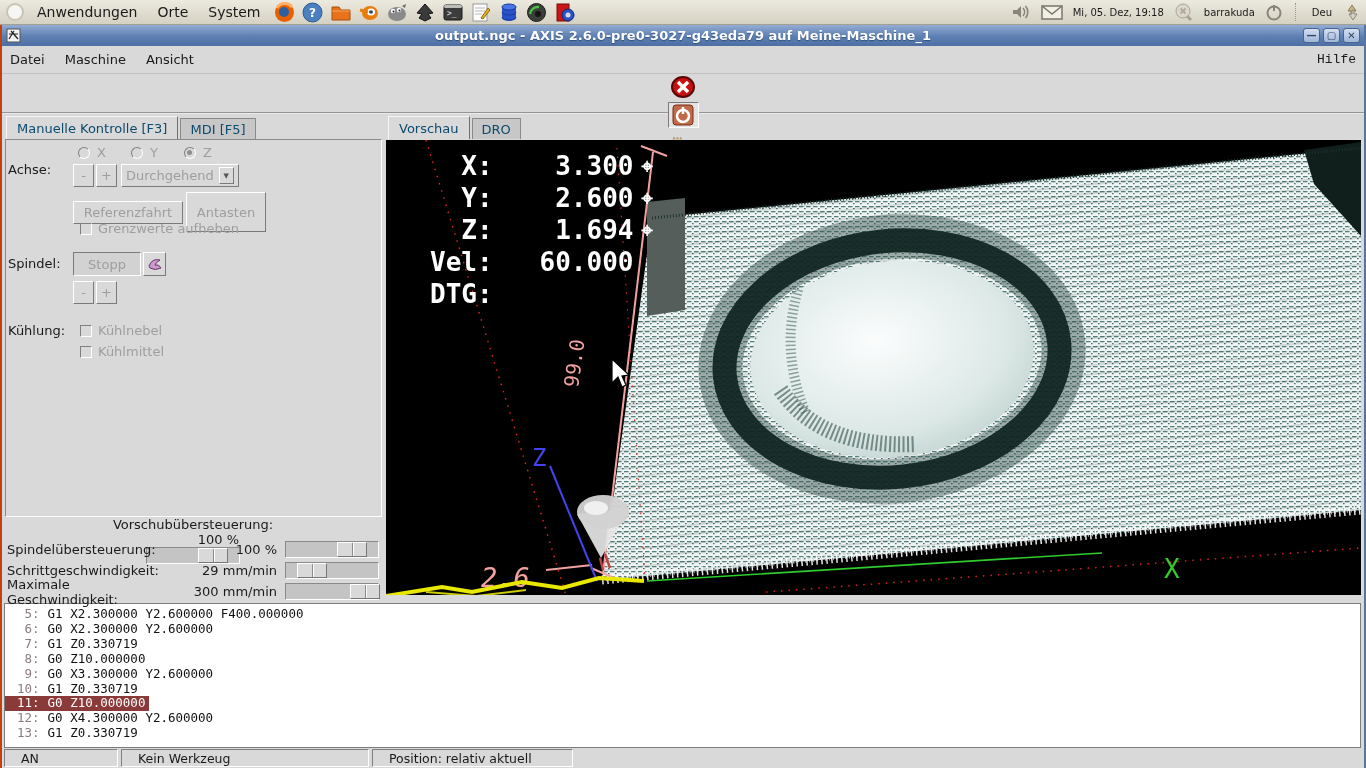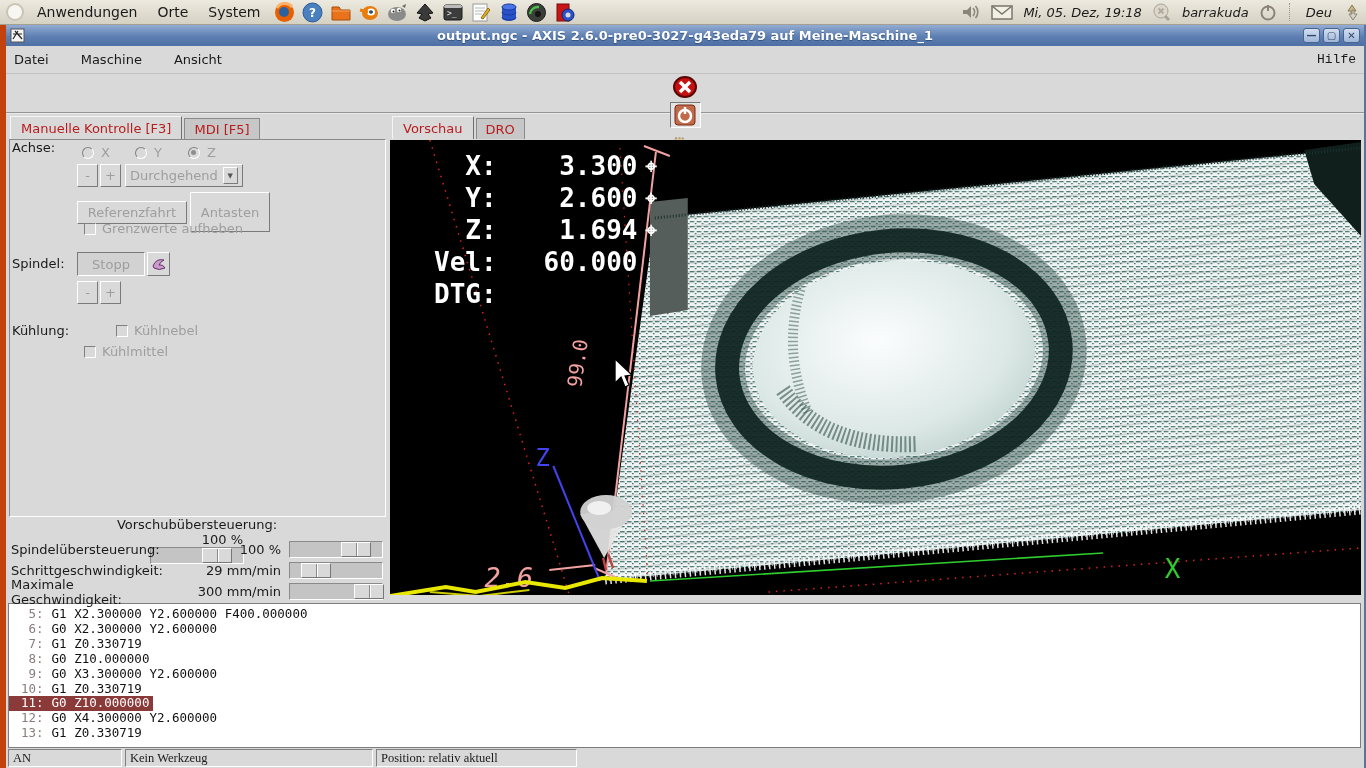--- a/index.html
+++ b/index.html
@@ -4,53 +4,53 @@
 <style>
   html,body{margin:0;padding:0;}
   body{width:1366px;height:768px;overflow:hidden;background:#d9d9d9;
        font-family:"DejaVu Sans",sans-serif;font-size:13px;color:#1a1a1a;}
   
   #top-panel{height:25px;background:linear-gradient(#ece9df,#d5d1c3);border-bottom:1px solid #a39f93;
              display:flex;align-items:center;padding:0 6px;box-sizing:border-box;gap:2px;}
   .pmenu{padding:2px 9px;font-size:14px;text-align:right;}
   .plogo{width:18px;height:18px;border-radius:50%;background:#f7f6f2;border:2px solid #c9c4b4;box-sizing:border-box;margin-right:2px;}
   .launcher{width:22px;height:22px;margin:0 2px;display:flex;align-items:center;justify-content:center;}
-  #tray{margin-left:auto;display:flex;align-items:center;gap:10px;font-size:13px;font-style:italic;}
+  #tray{margin-left:auto;display:flex;align-items:center;gap:10px;font-size:10px;}
   .tray-ico{display:flex;align-items:center;}
   .tray-sep{width:4px;height:18px;border-left:1px dotted #9a968a;margin:0 2px;}
   
-  #window{border-left:6px solid #c2410c;border-right:2px solid #56749f;box-sizing:border-box;}
+  #window{border-left:2px solid #c2410c;border-right:2px solid #56749f;box-sizing:border-box;}
   #titlebar{height:21px;background:linear-gradient(#93acd2,#5d7fb2 55%,#4d6fa3);display:flex;align-items:center;
             padding:0 4px;position:relative;}
   #title-text{position:absolute;left:0;right:0;text-align:center;color:#fff;font-weight:bold;font-size:13px;
               text-shadow:0 1px 1px #33507c;white-space:nowrap;}
   #win-buttons{margin-left:auto;display:flex;gap:3px;z-index:2;}
   .winbtn{width:17px;height:15px;border-radius:3px;background:linear-gradient(#d4dff0,#9fb6d8);
           border:1px solid #49658f;color:#2e4668;font-size:10px;line-height:13px;text-align:center;
           font-weight:bold;box-sizing:border-box;}
-  #menubar{height:27px;background:#d9d9d9;display:flex;align-items:center;padding:0 8px;gap:32px;
+  #menubar{height:27px;background:#d9d9d9;display:flex;align-items:center;padding:0 8px;gap:20px;
            border-bottom:1px solid #c2c2c2;}
   #menubar .mitem{font-size:13px;}
   #menu-help{margin-left:auto;font-family:Liberation Mono, monospace;}
   
   #toolbar{height:38px;background:#d9d9d9;display:flex;align-items:center;padding:0 4px;gap:2px;
            border-bottom:2px groove #e9e9e9;flex-direction:column;}
   .tbtn{width:31px;height:31px;display:flex;align-items:center;justify-content:center;box-sizing:border-box;}
   .tbtn.raised{border:1px solid;border-color:#ffffff #7a7a7a #7a7a7a #ffffff;}
   .tbtn.pressed{border:1px solid;border-color:#7a7a7a #ffffff #ffffff #7a7a7a;background:#e4e4e4;}
   .tsep{width:0;height:28px;border-left:1px solid #a2a2a2;border-right:1px solid #f4f4f4;margin:0 4px;}
   .viewletter{font-family:"DejaVu Serif",serif;font-weight:bold;font-size:16px;border-bottom:2px solid #111;
               padding:0 2px;line-height:17px;}
   
   #main{display:flex;height:489px;background:#d9d9d9;}
   #left-panel{width:382px;position:relative;flex:none;}
   #right-panel{flex:1;position:relative;}
   .tabrow{display:flex;align-items:flex-end;height:25px;padding-left:4px;}
   .tab{border:1px solid #8a8a8a;border-bottom:none;background:#c7c7c7;padding:3px 9px 2px;font-size:13px;
-       margin-right:2px;color:#b91c1c;}
+       margin-right:2px;color:#0c4a6e;}
   .tab.active{background:#d9d9d9;border-color:#f5f5f5 #6f6f6f #d9d9d9 #f5f5f5;padding:4px 10px 3px;position:relative;z-index:2;}
   
   #manual-frame{position:absolute;left:3px;right:2px;top:25px;height:376px;
                 border:1px solid;border-color:#8a8a8a #ffffff #ffffff #8a8a8a;}
   .mrow{position:absolute;display:flex;align-items:center;}
   .dis{color:#9e9e9e;}
   .radio{width:12px;height:12px;border-radius:50%;background:#d9d9d9;border:1px solid;
          border-color:#808080 #fff #fff #808080;box-sizing:border-box;display:inline-block;position:relative;margin-right:5px;}
   .radio.sel::after{content:"";position:absolute;left:2px;top:2px;width:5px;height:5px;border-radius:50%;background:#8f8f8f;}
   .cb{width:12px;height:12px;background:#d9d9d9;border:1px solid;border-color:#808080 #fff #fff #808080;
@@ -79,22 +79,22 @@
   
   #gcode{height:145px;background:#fff;border:1px solid #7d7d7d;margin:0 3px 0 2px;box-sizing:border-box;
          font-family:"DejaVu Sans Mono",monospace;font-size:12.5px;line-height:14.9px;padding-top:3px;overflow:hidden;}
   .gline{display:flex;width:max-content;white-space:pre;padding-right:4px;}
   .gnum{color:#8a7c7c;padding-left:12px;}
   .gtext{margin-left:8px;color:#111;}
   .gline.active{background:#8b3a3a;}
   .gline.active .gnum,.gline.active .gtext{color:#fff;text-align:right;}
   
   #statusbar{height:20px;display:flex;gap:3px;padding:1px 2px;background:#d9d9d9;box-sizing:border-box;}
-  .scell{border:1px solid;border-color:#808080 #fff #fff #808080;font-size:12.5px;padding:0 4px;box-sizing:border-box;
-         display:flex;align-items:center;font-family:Liberation Serif, serif;}
+  .scell{border:1px solid;border-color:#808080 #fff #fff #808080;font-size:12.5px;padding:0 16px;box-sizing:border-box;
+         display:flex;align-items:center;}
 </style>
 </head>
 <body>
 
 <div id="top-panel">
   <span class="plogo"></span>
   <span class="pmenu">Anwendungen</span>
   <span class="pmenu">Orte</span>
   <span class="pmenu">System</span>
 
@@ -345,21 +345,21 @@
   </div>
 
   <div id="main">
 
     <div id="left-panel">
       <div class="tabrow">
         <span class="tab active">Manuelle Kontrolle [F3]</span>
         <span class="tab">MDI [F5]</span>
       </div>
       <div id="manual-frame">
-        <div class="mrow" style="left:2px;top:0;">
+        <div class="mrow" style="left:2px;top:22px;">
           <span>Achse:</span>
         </div>
         <div class="mrow" style="left:72px;top:5px;gap:2px;">
           <span class="radio"></span>
           <span class="dis">X</span>
         </div>
         <div class="mrow" style="left:125px;top:5px;gap:2px;">
           <span class="radio"></span>
           <span class="dis">Y</span>
         </div>
@@ -399,21 +399,21 @@
           </span>
         </div>
         <div class="mrow" style="left:67px;top:141px;gap:2px;">
           <span class="btn" style="width:21px;height:23px;">-</span>
           <span class="btn" style="width:21px;height:23px;">+</span>
         </div>
 
         <div class="mrow" style="left:2px;top:183px;">
           <span>Kühlung:</span>
         </div>
-        <div class="mrow" style="left:74px;top:183px;margin-left:32px;">
+        <div class="mrow" style="left:74px;top:183px;">
           <span class="cb"></span>
           <span class="dis">Kühlnebel</span>
         </div>
         <div class="mrow" style="left:74px;top:204px;">
           <span class="cb"></span>
           <span class="dis">Kühlmittel</span>
         </div>
       </div>
 
       <div class="sliderrow" style="top:403px;flex-direction:column;">

